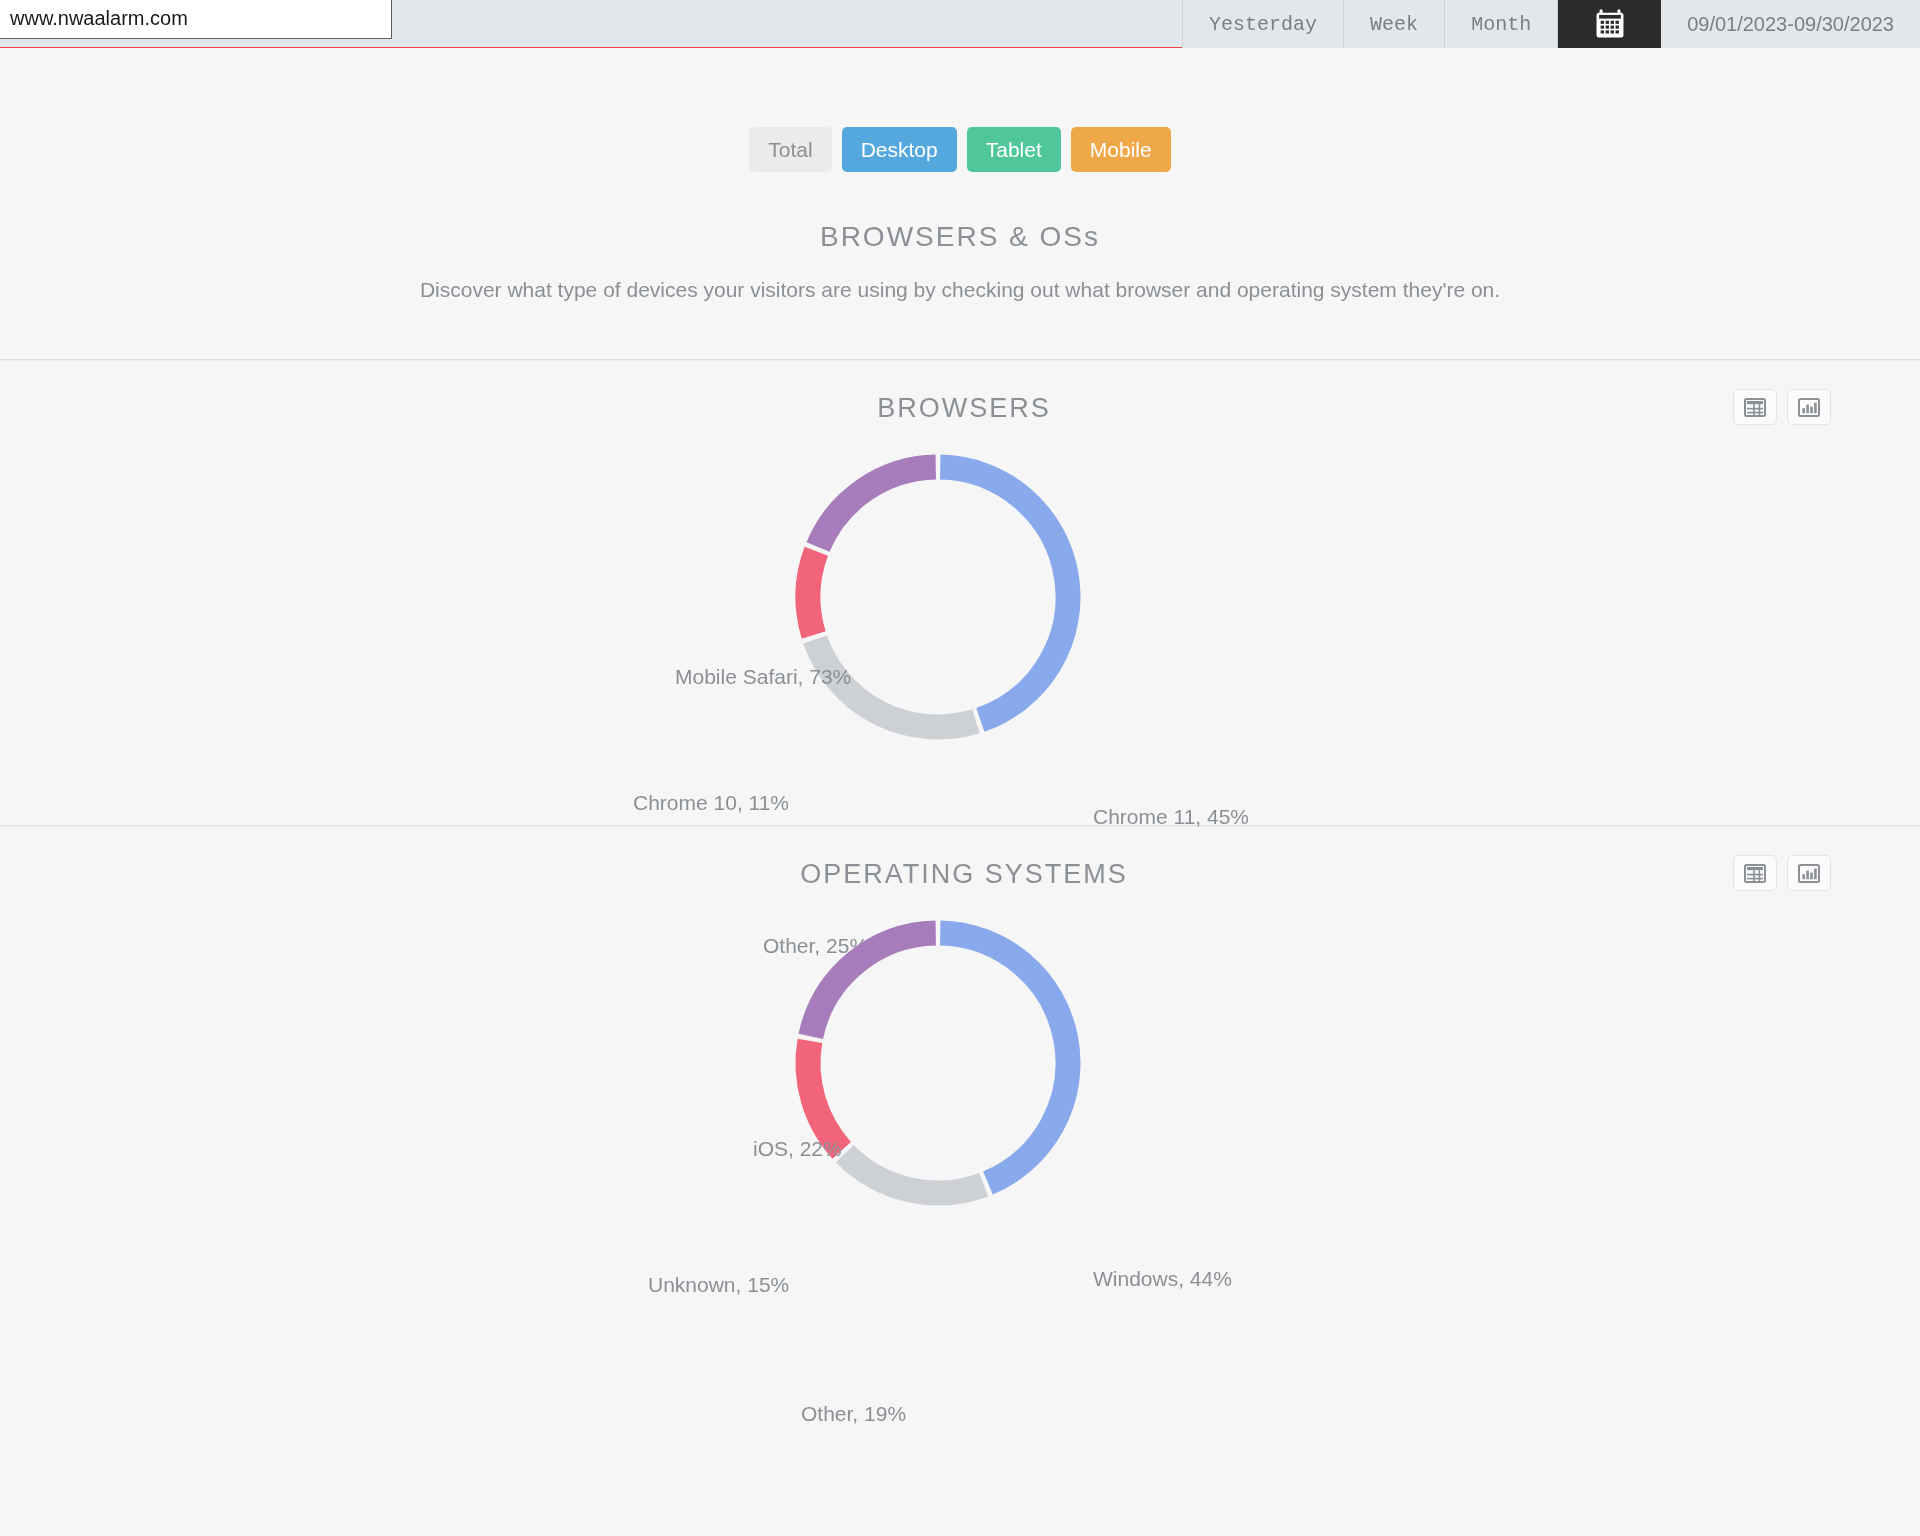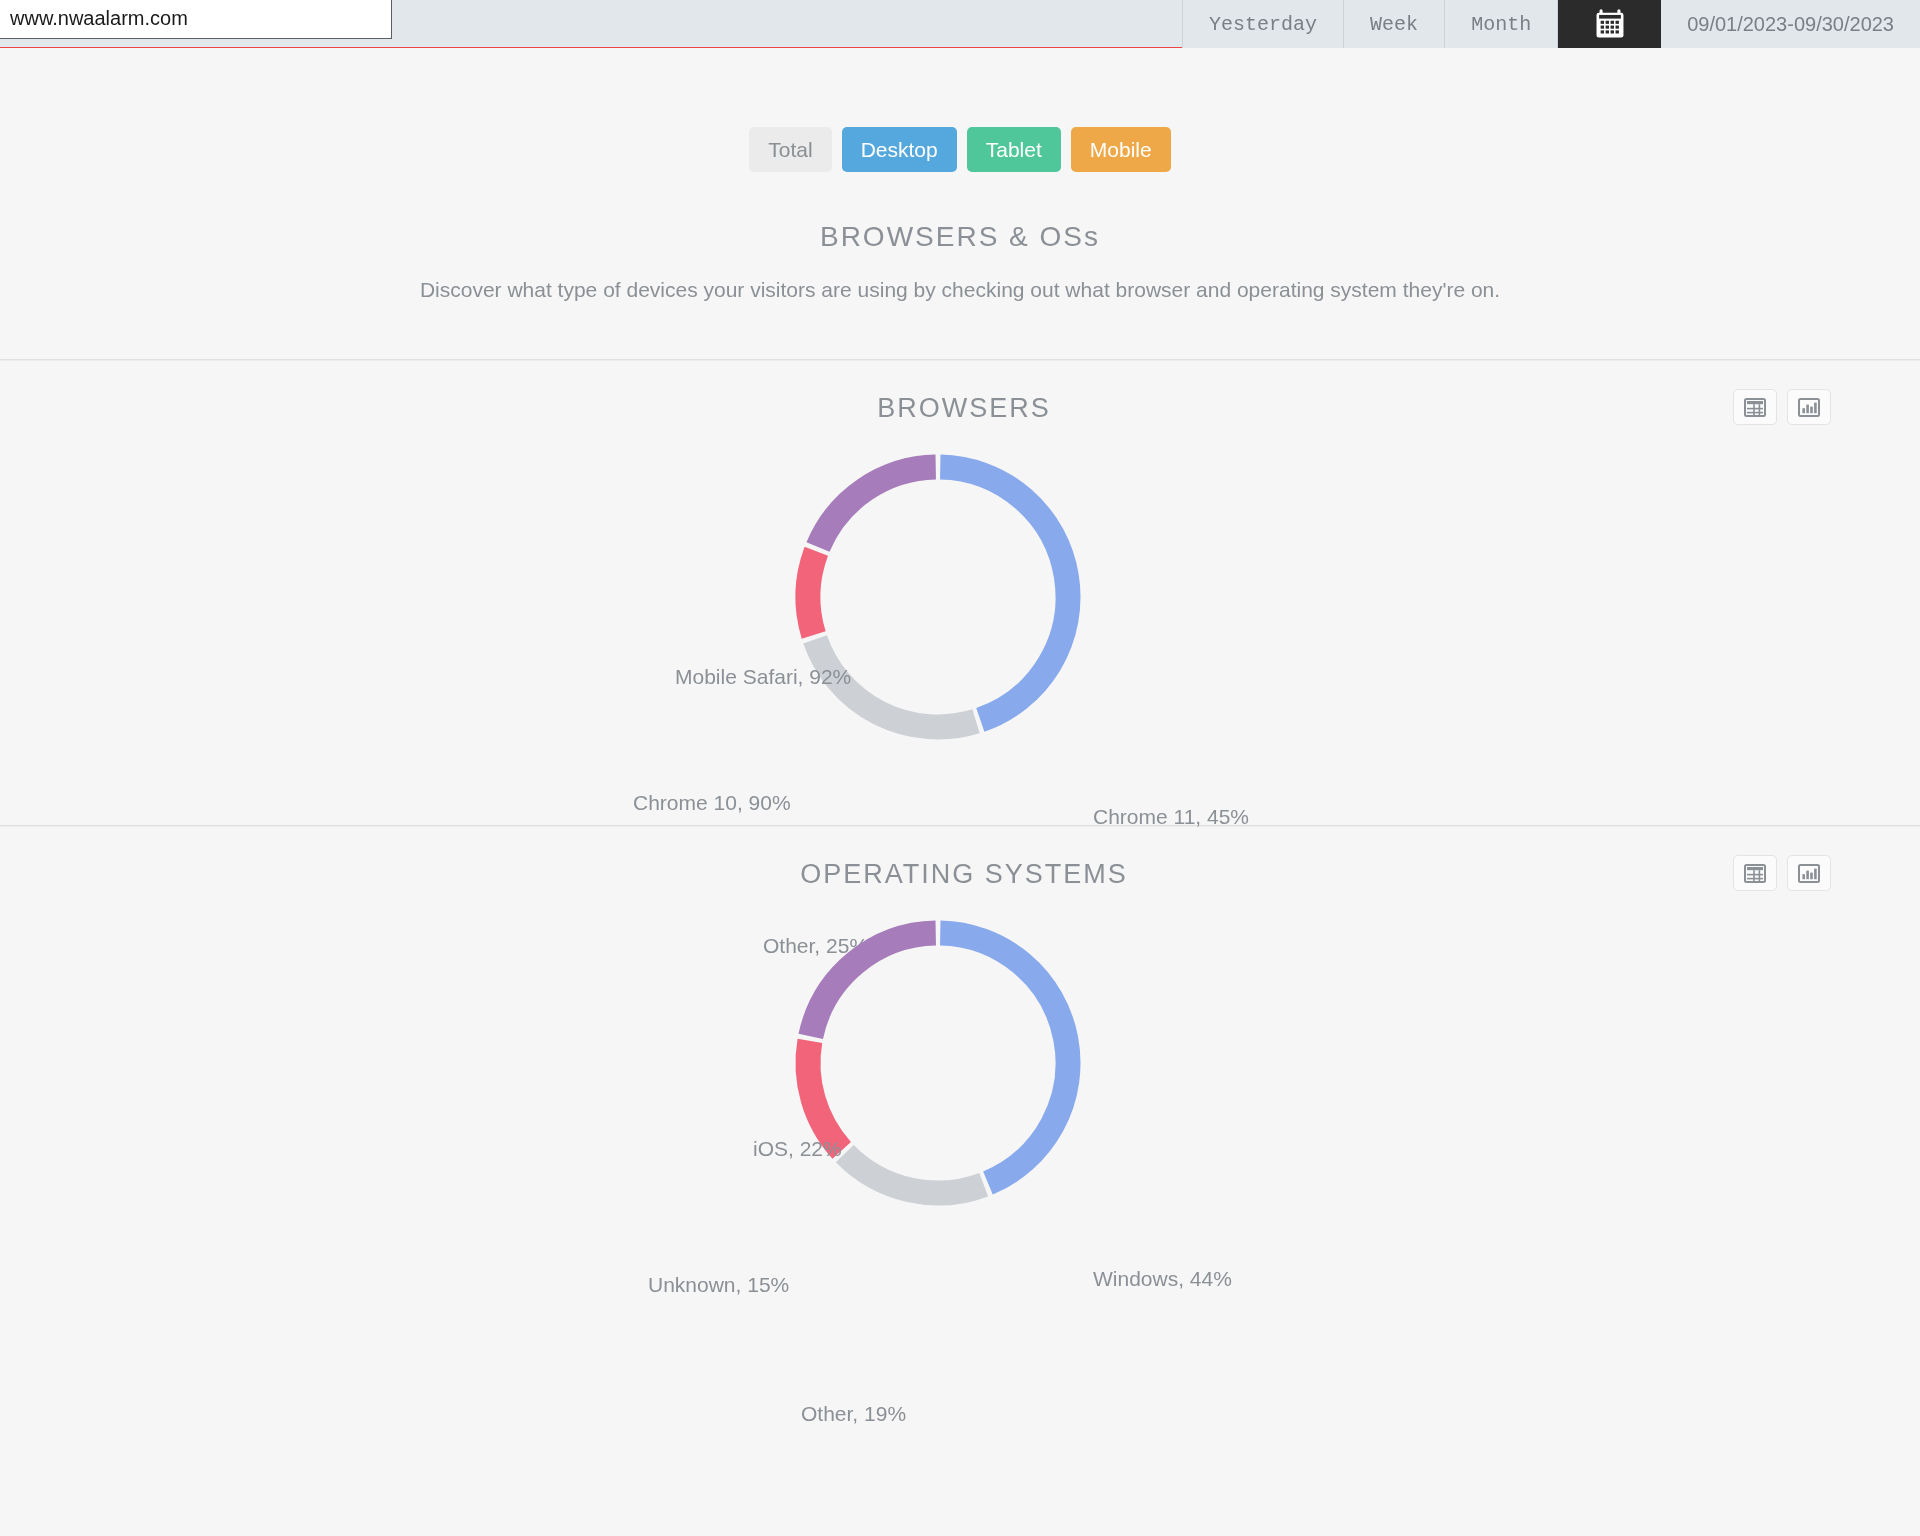--- a/index.html
+++ b/index.html
@@ -218,22 +218,22 @@
           <g id="donut-0">
               <path d="M 2.268812836846839 -129.98020037033086 A 130 130 0 0 1 42.323860079430375 122.91741482791117" fill="none" stroke="#88a9ec" stroke-width="25"></path>
               <path d="M 38.00832161395578 124.3196182751946 A 130 130 0 0 1 -122.91741482791117 42.32386007943042" fill="none" stroke="#cdd0d4" stroke-width="25"></path>
               <path d="M -124.3196182751946 38.008321613955815 A 130 130 0 0 1 -121.68773964606652 -45.73941429261125" fill="none" stroke="#f2647a" stroke-width="25"></path>
               <path d="M -120.0173282246875 -49.95839194577451 A 130 130 0 0 1 -2.2688128368468545 -129.98020037033086" fill="none" stroke="#a67dba" stroke-width="25"></path>
             </g>
         </g>
       </svg>
       <div class="donut-label" style="left:1085px; top:360px;">Chrome 11, 45%</div>
       <div class="donut-label" style="left:755px; top:489px;">Other, 25%</div>
-      <div class="donut-label" style="left:625px; top:346px; text-align:right;">Chrome 10, 90%</div>
-      <div class="donut-label" style="left:667px; top:220px;">Mobile Safari, 92%</div>
+      <div class="donut-label" style="left:625px; top:346px; text-align:right;">Chrome 10, 11%</div>
+      <div class="donut-label" style="left:667px; top:220px;">Mobile Safari, 73%</div>
     </div>
   </div>
 
   <div class="divider" style="margin-top:0;"></div>
 
   <div class="section">
     <div class="section-head">
       <div class="section-title">OPERATING SYSTEMS</div>
       <div class="view-toggles">
         <div class="toggle-btn">

